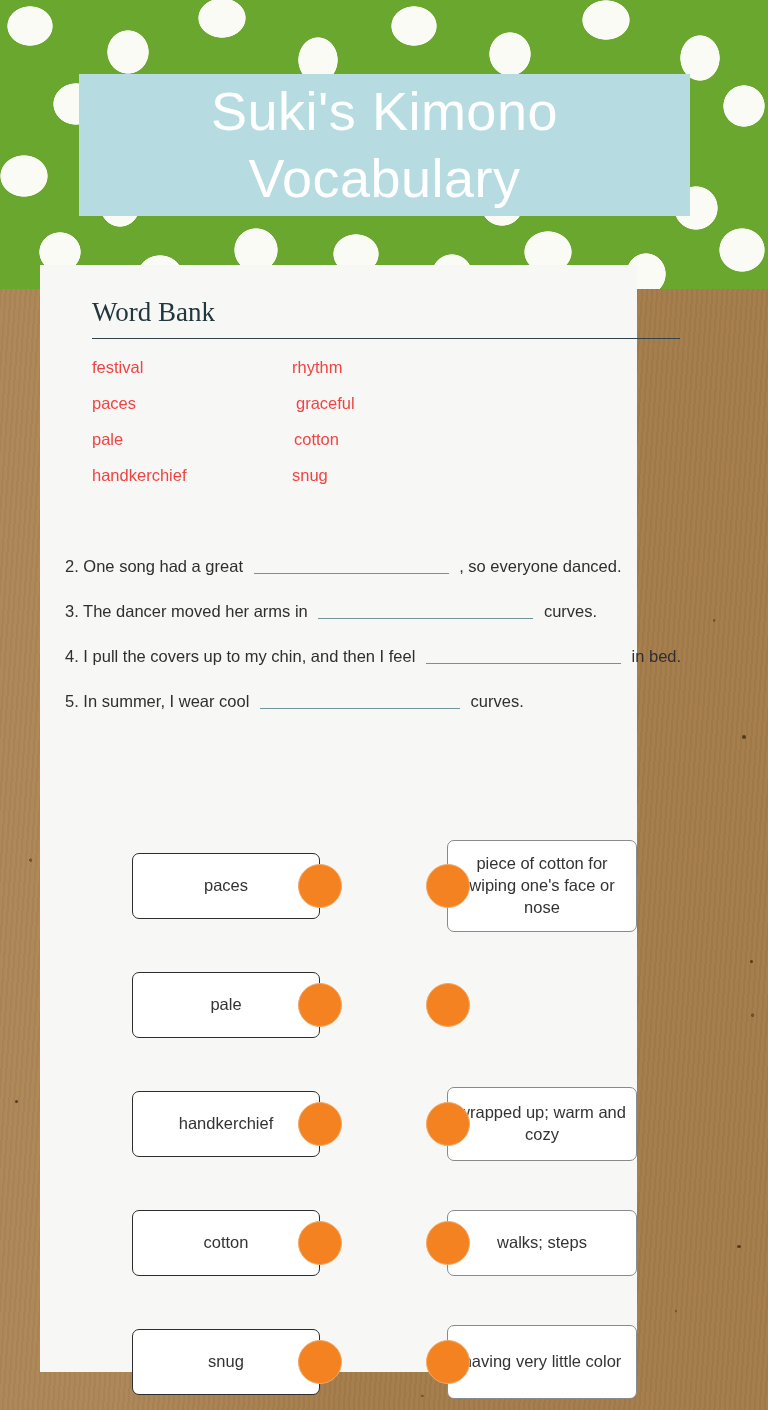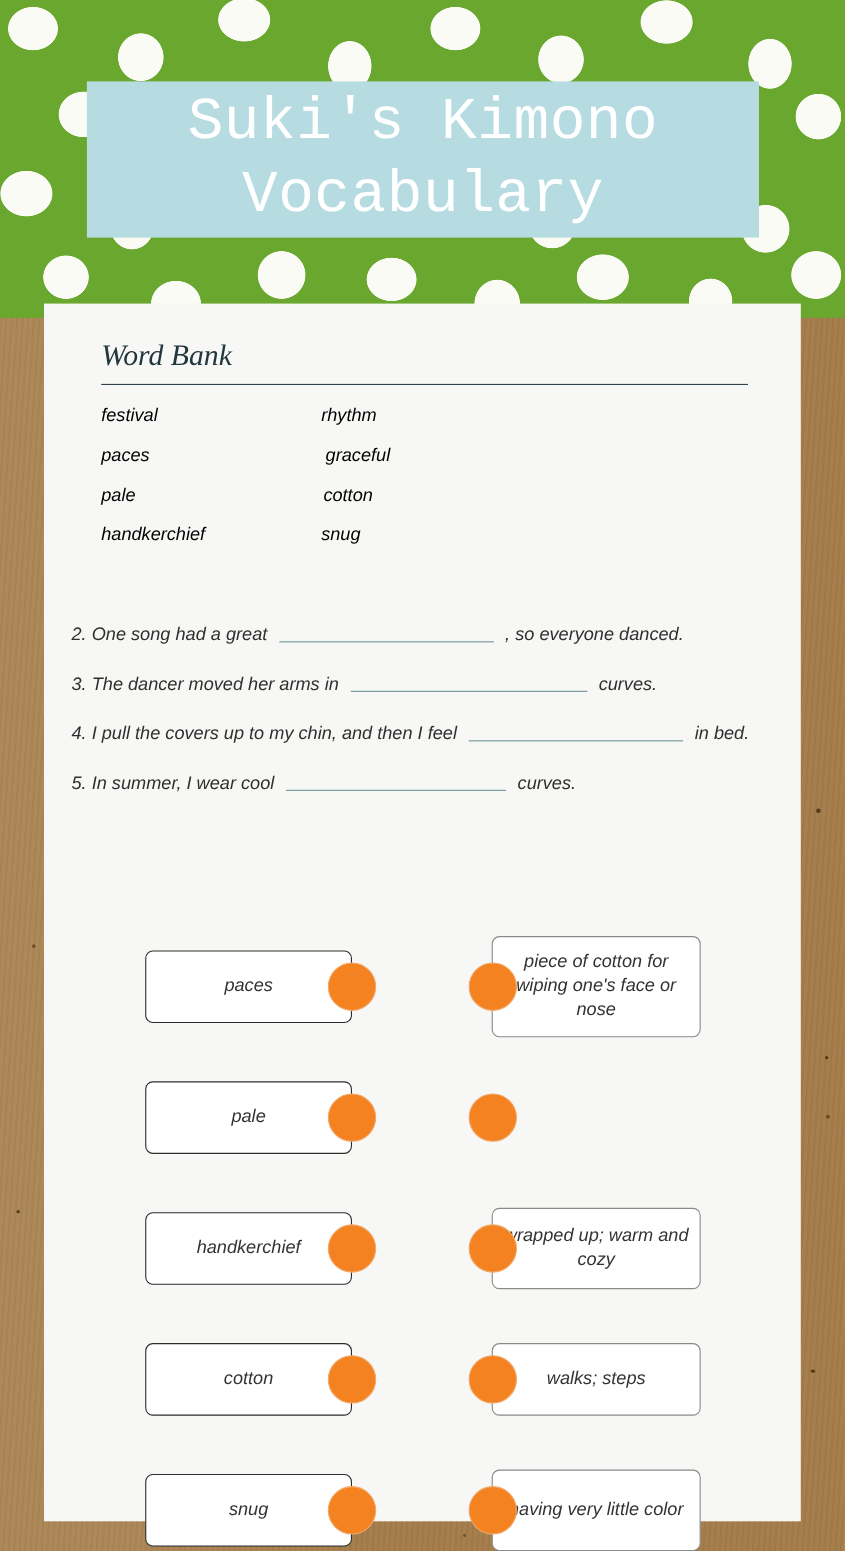--- a/index.html
+++ b/index.html
@@ -86,37 +86,36 @@
     position: absolute;
     left: 79px; top: 74px;
     width: 611px; height: 142px;
     background: #b6dce1;
     display: flex;
     align-items: center;
     justify-content: center;
     z-index: 3;
   }
   .title-text {
-    font-family: Liberation Mono, monospace;
+    font-family: Liberation Sans, sans-serif;
     font-size: 54px;
     line-height: 1.25;
     color: #ffffff;
     text-align: center;
     letter-spacing: .5px;
     padding: 0 18px;
   }
 
   
   .page {
     position: absolute;
-    left: 40px; top: 276px;
-    width: 688px; height: 1107px;
+    left: 40px; top: 265px;
+    width: 597px; height: 1107px;
     background: #f7f7f5;
     z-index: 2;
-    font-style: italic;
   }
 
   .content {
     position: absolute;
     left: 0; top: 0;
     width: 688px;
   }
 
   
   .wb-title {
@@ -135,21 +134,21 @@
   .wb-list {
     position: absolute;
     left: 52px; top: 84px;
     width: 560px;
   }
   .wb-row {
     display: flex;
     height: 36px;
     align-items: center;
     font-size: 16.5px;
-    color: #000000;
+    color: #ef4444;
   }
   .wb-col1 { width: 188px; }
   .wb-col2 { width: 200px; margin-left: 12px; }
 
   
   .sentences {
     position: absolute;
     left: 25px; top: 285px;
     width: 640px;
     font-size: 16.5px;

